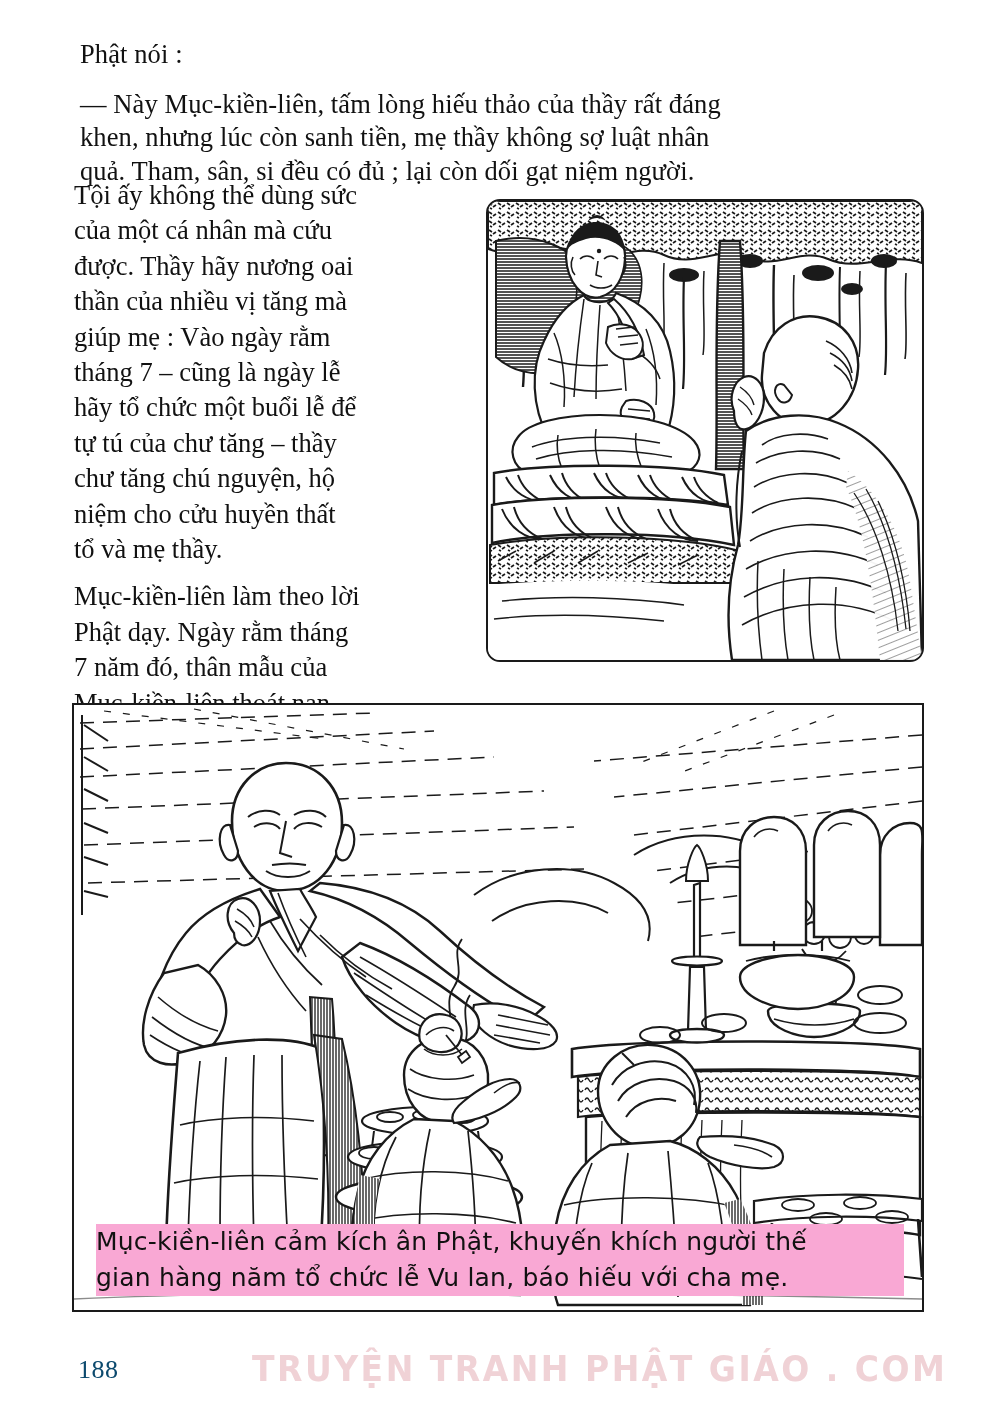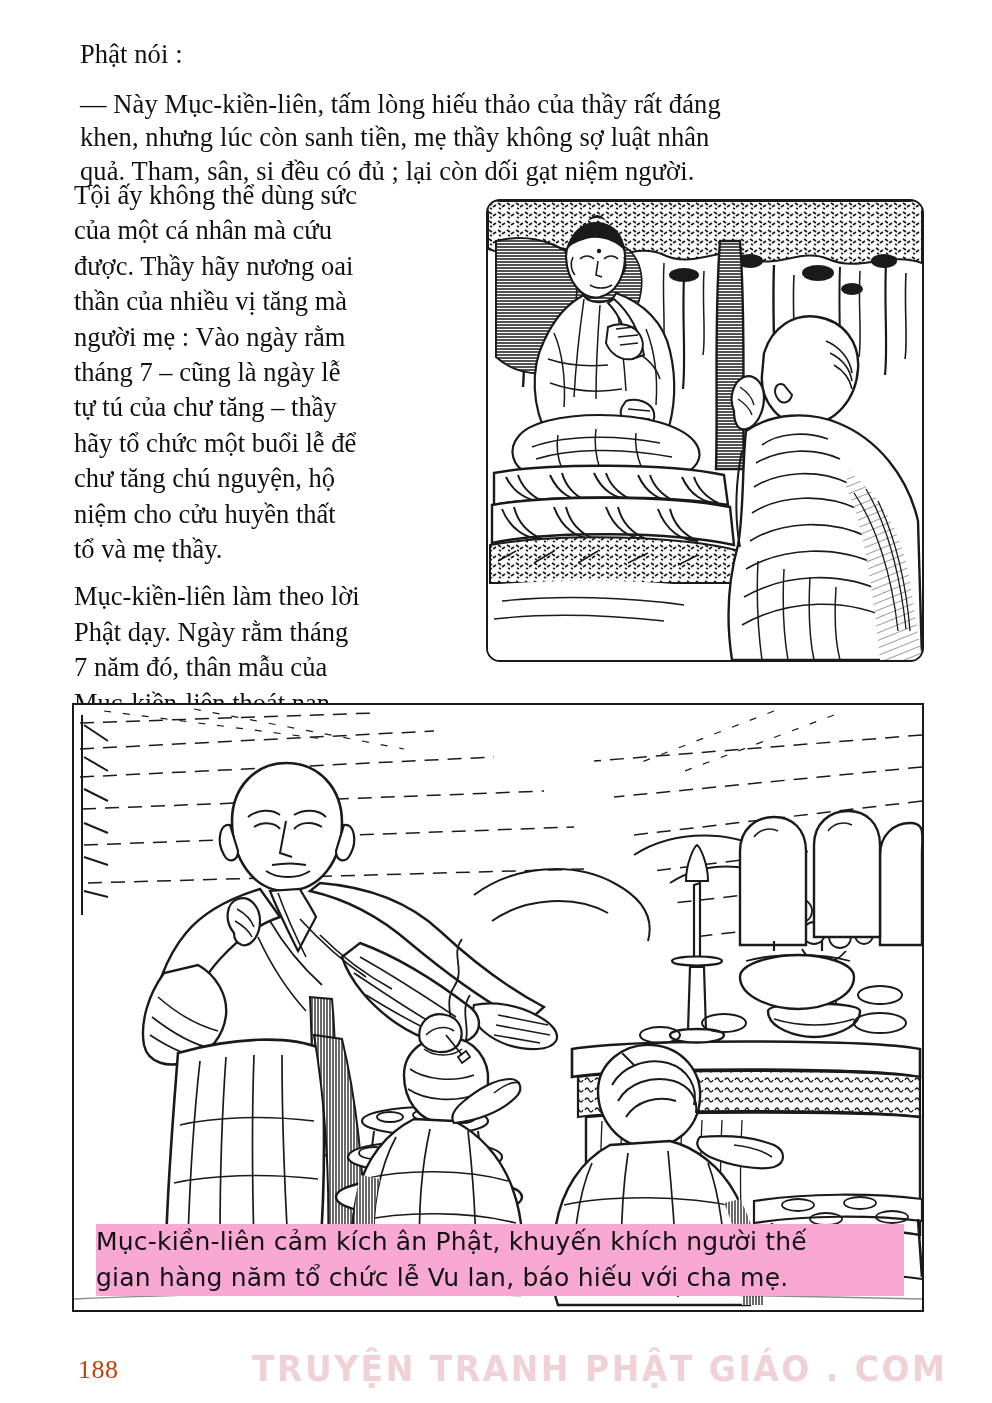--- a/index.html
+++ b/index.html
@@ -99,21 +99,21 @@
   }
   .caption .cap-line { white-space: nowrap; }
 
   
   .folio {
     position: absolute;
     left: 78px;
     top: 1355px;
     font-size: 26px;
     letter-spacing: 0.5px;
-    color: #c2410c;
+    color: #0c4a6e;
   }
   .watermark {
     position: absolute;
     left: 252px;
     top: 1348px;
     font-family: "DejaVu Sans", "Liberation Sans", sans-serif;
     font-size: 33px;
     font-weight: 700;
     letter-spacing: 2.5px;
     color: #f0d2d6;
@@ -142,30 +142,30 @@
     <div class="col-line just">
       <span>của một cá nhân mà cứu</span>
     </div>
     <div class="col-line">
       <span>được. Thầy hãy </span><span class="it">nương oai</span>
     </div>
     <div class="col-line">
       <span class="it">thần của nhiều vị tăng</span><span> mà</span>
     </div>
     <div class="col-line">
-      <span>người mẹ : </span><span class="it">Vào ngày rằm</span>
+      <span>giúp mẹ : </span><span class="it">Vào ngày rằm</span>
     </div>
     <div class="col-line">
       <span class="it">tháng 7 – cũng là ngày lễ</span>
     </div>
     <div class="col-line">
+      <span class="it">hãy tổ chức một buổi lễ để</span>
+    </div>
+    <div class="col-line">
       <span class="it">tự tú của chư tăng – thầy</span>
-    </div>
-    <div class="col-line">
-      <span class="it">hãy tổ chức một buổi lễ để</span>
     </div>
     <div class="col-line">
       <span class="it">chư tăng chú nguyện, hộ</span>
     </div>
     <div class="col-line">
       <span class="it">niệm cho cửu huyền thất</span>
     </div>
     <div class="col-line">
       <span class="it">tổ và mẹ thầy.</span>
     </div>

